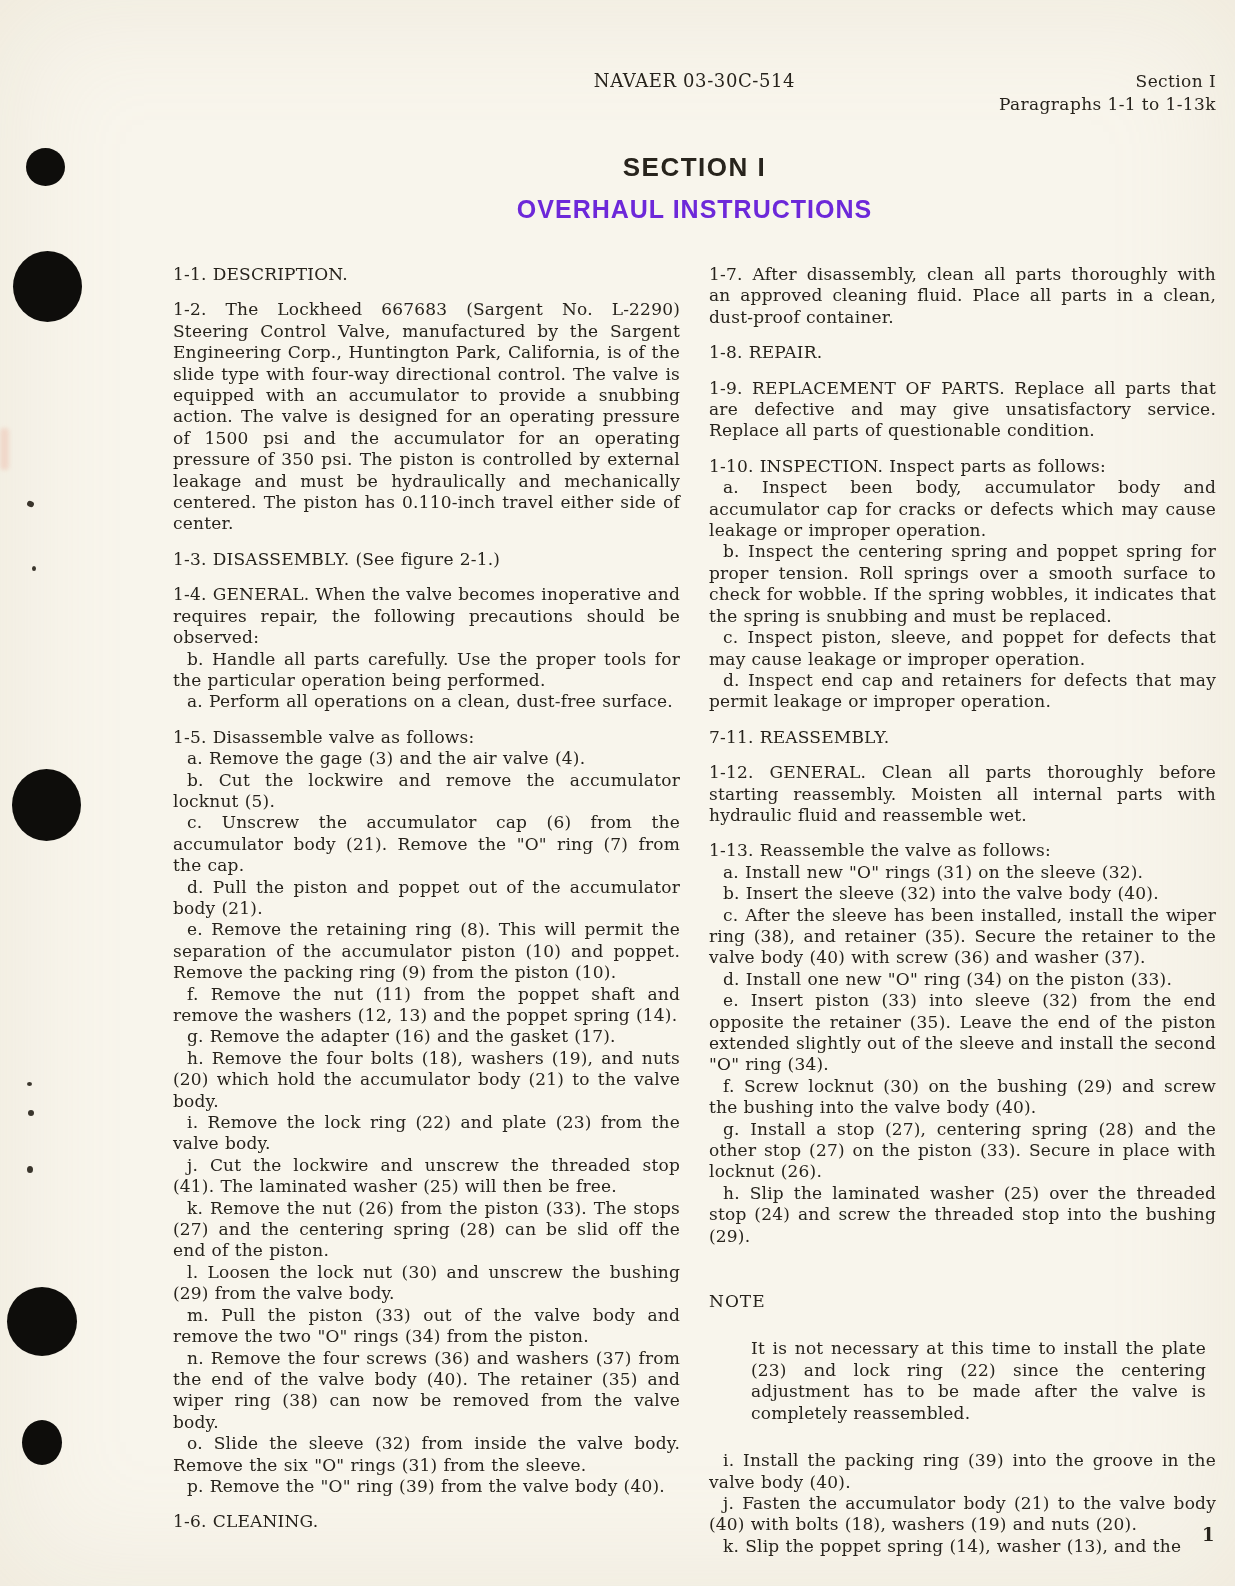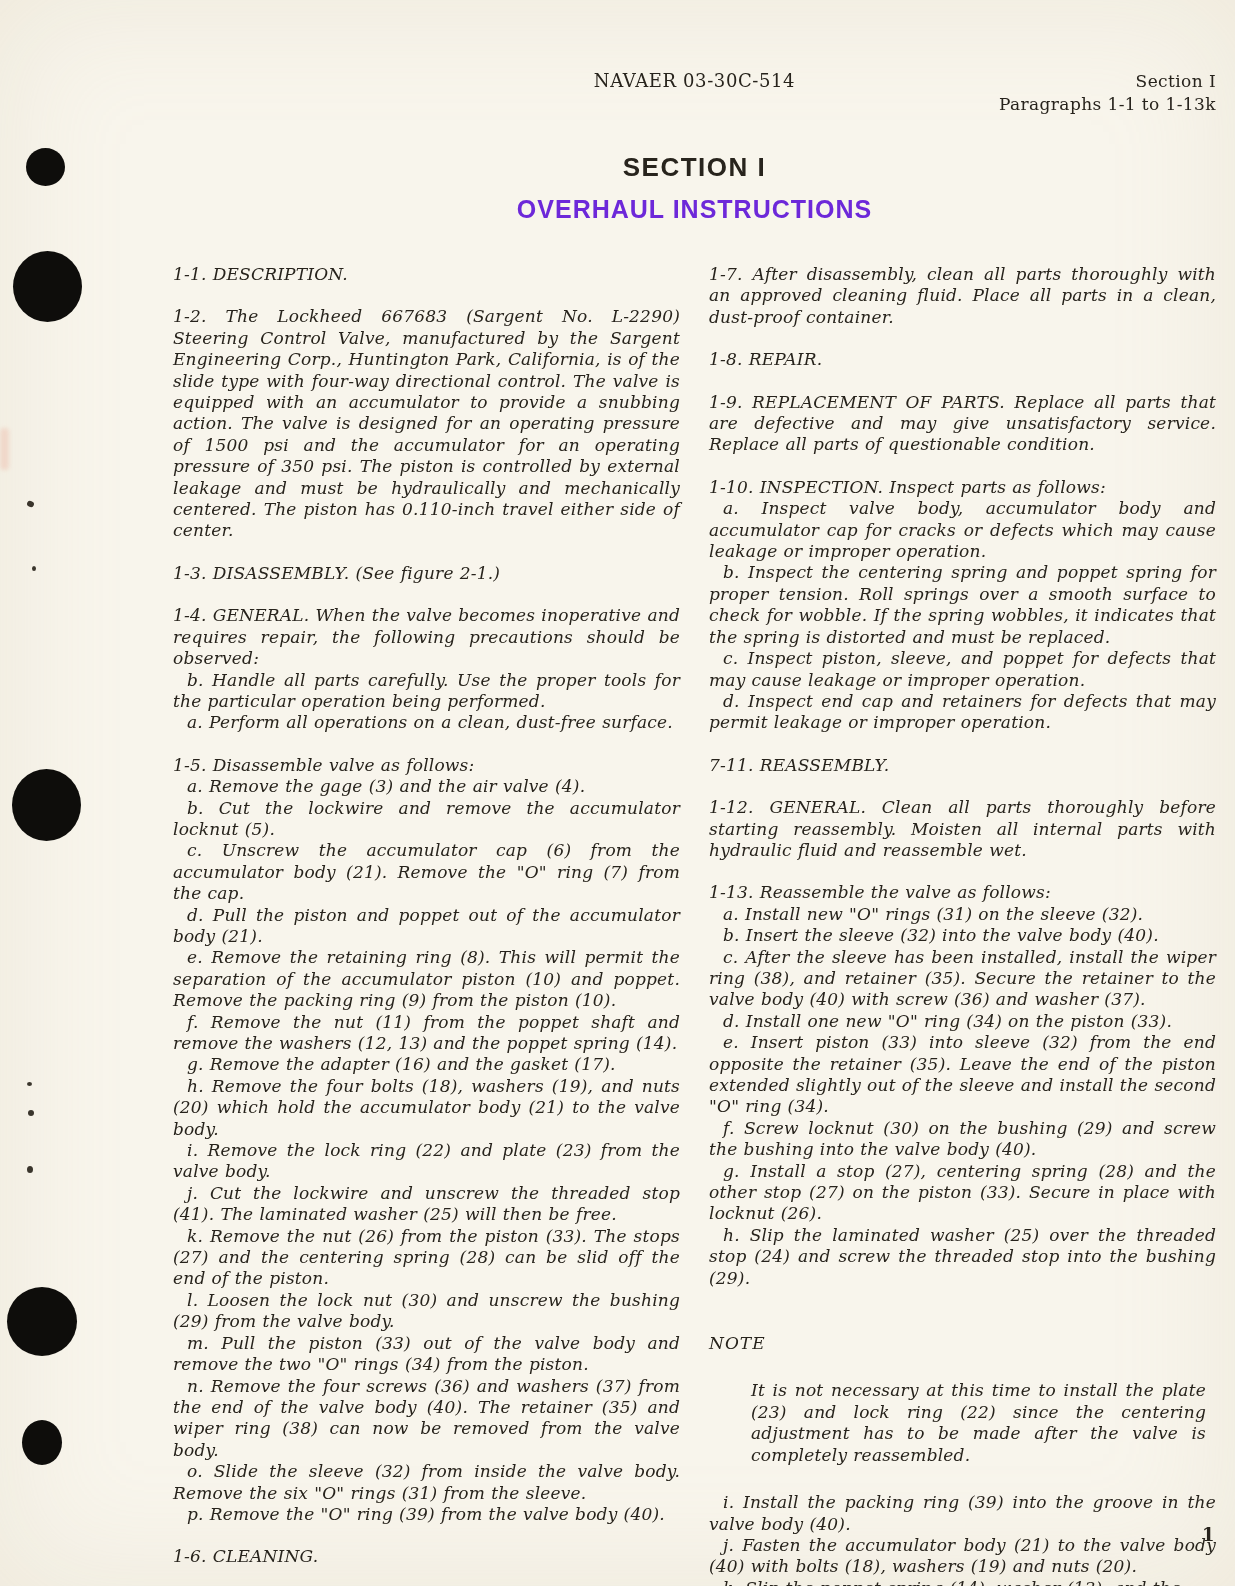--- a/index.html
+++ b/index.html
@@ -56,23 +56,22 @@
     gap: 29px;
   }
   .col { width: 507px; }
   .blk {
     margin: 0;
     font-size: 17px;
     line-height: 21.4px;
     text-align: justify;
     letter-spacing: 0.2px;
     word-spacing: 0.5px;
-    font-style: italic;
-  }
-  .head, .para { margin-top: 21px; }
+  }
+  .head, .para { margin-top: 14px; }
   .col .blk:first-child { margin-top: 0; }
   .item { text-indent: 14px; }
   .note-head {
     margin: 44px 0 26px 0;
     text-align: left;
     letter-spacing: 1px;
   }
   .note {
     margin: 0 10px 26px 42px;
   }
@@ -164,22 +163,22 @@
         <p class="blk item">o.  Slide the sleeve (32) from inside the valve body.  Remove the six "O" rings (31) from the sleeve.</p>
         <p class="blk item">p.  Remove the "O" ring (39) from the valve body (40).</p>
         <p class="blk head">1-6.  CLEANING.</p>
       </section>
 
       <section class="col">
         <p class="blk para">1-7.  After disassembly, clean all parts thoroughly with an approved cleaning fluid.  Place all parts in a clean, dust-proof container.</p>
         <p class="blk head">1-8.  REPAIR.</p>
         <p class="blk para">1-9.  REPLACEMENT OF PARTS.  Replace all parts that are defective and may give unsatisfactory service.  Replace all parts of questionable condition.</p>
         <p class="blk para">1-10.  INSPECTION.  Inspect parts as follows:</p>
-        <p class="blk item">a.  Inspect valve body, accumulator body and accumulator cap for cracks or defects which may cause leakage or improper operation.</p>
-        <p class="blk item">b.  Inspect the centering spring and poppet spring for proper tension.  Roll springs over a smooth surface to check for wobble.  If the spring wobbles, it indicates that the spring is distorted and must be replaced.</p>
+        <p class="blk item">a.  Inspect been body, accumulator body and accumulator cap for cracks or defects which may cause leakage or improper operation.</p>
+        <p class="blk item">b.  Inspect the centering spring and poppet spring for proper tension.  Roll springs over a smooth surface to check for wobble.  If the spring wobbles, it indicates that the spring is snubbing and must be replaced.</p>
         <p class="blk item">c.  Inspect piston, sleeve, and poppet for defects that may cause leakage or improper operation.</p>
         <p class="blk item">d.  Inspect end cap and retainers for defects that may permit leakage or improper operation.</p>
         <p class="blk head">7-11.  REASSEMBLY.</p>
         <p class="blk para">1-12.  GENERAL.  Clean all parts thoroughly before starting reassembly.  Moisten all internal parts with hydraulic fluid and reassemble wet.</p>
         <p class="blk para">1-13.  Reassemble the valve as follows:</p>
         <p class="blk item">a.  Install new "O" rings (31) on the sleeve (32).</p>
         <p class="blk item">b.  Insert the sleeve (32) into the valve body (40).</p>
         <p class="blk item">c.  After the sleeve has been installed, install the wiper ring (38), and retainer (35).  Secure the retainer to the valve body (40) with screw (36) and washer (37).</p>
         <p class="blk item">d.  Install one new "O" ring (34) on the piston (33).</p>
         <p class="blk item">e.  Insert piston (33) into sleeve (32) from the end opposite the retainer (35).  Leave the end of the piston extended slightly out of the sleeve and install the second "O" ring (34).</p>

